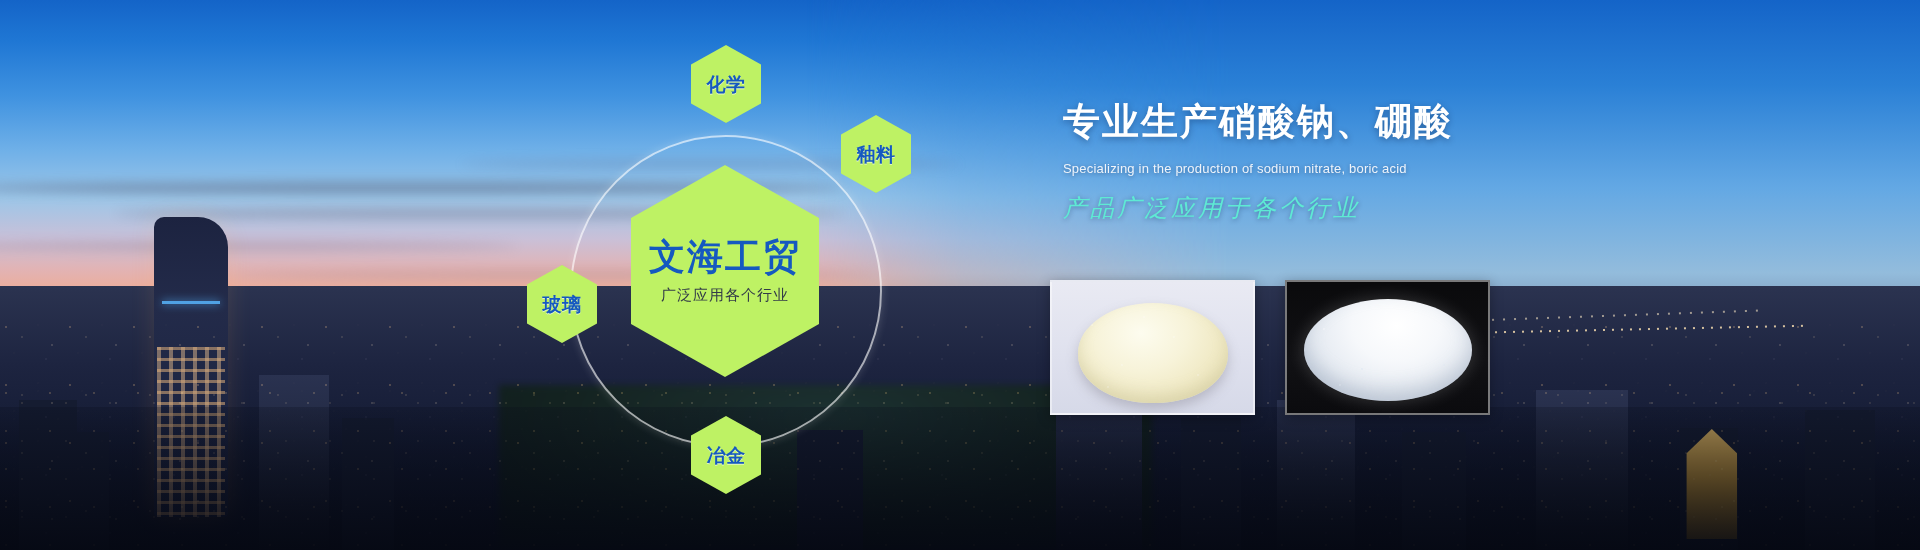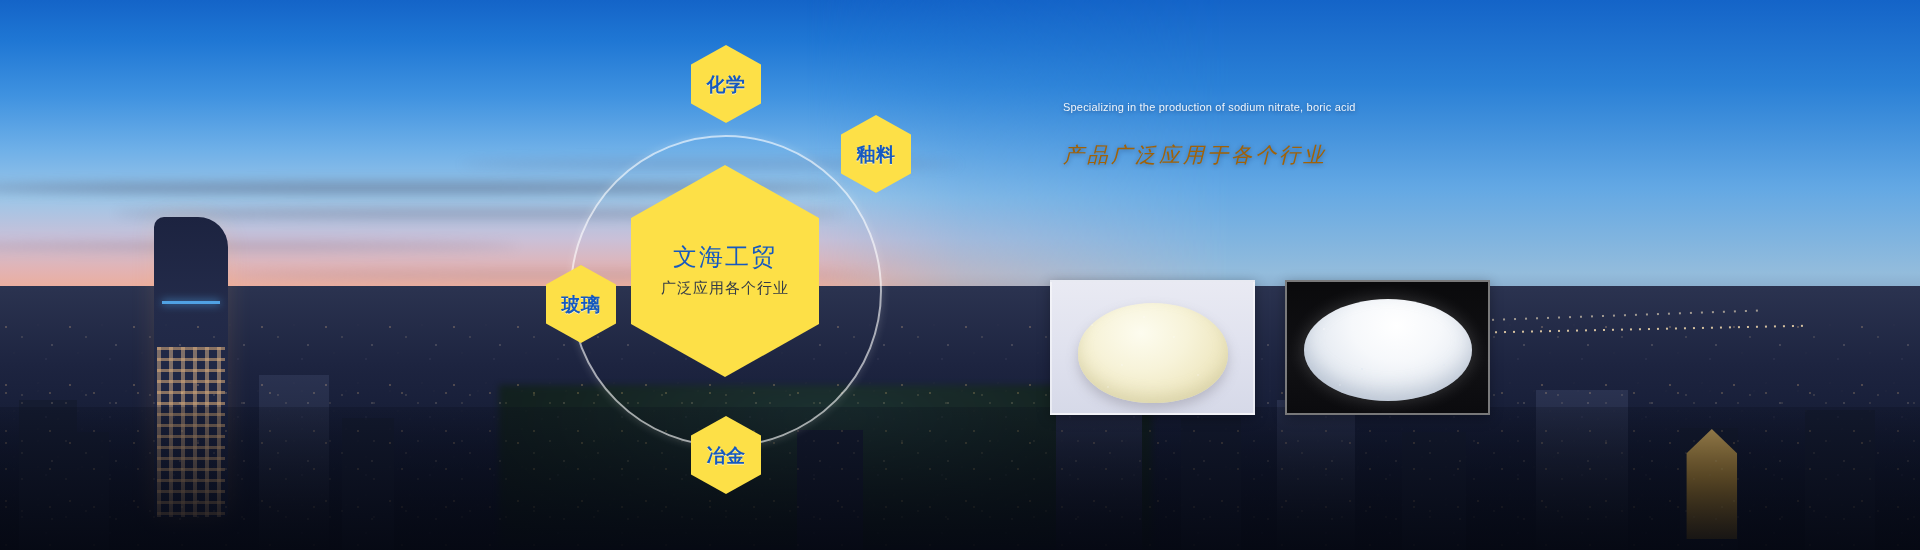--- a/index.html
+++ b/index.html
@@ -149,63 +149,63 @@
   .ring{
     position:absolute;
     left:570px; top:135px; width:312px; height:312px;
     border:2px solid rgba(255,255,255,.62);
     border-radius:50%;
     box-shadow:0 0 10px rgba(255,255,255,.18);
   }
 
   .hex{
     position:absolute;
-    background:#fde047;
+    background:#bef264;
     clip-path:polygon(50% 0,100% 25%,100% 75%,50% 100%,0 75%,0 25%);
     display:flex; flex-direction:column;
     align-items:center; justify-content:center;
     text-align:center;
     box-shadow:0 2px 14px rgba(0,0,0,.18);
   }
   .hex-node{ width:70px; height:78px; }
   .hex-node .lbl{
     font-size:19px; font-weight:700; color:#1559c0;
     letter-spacing:.5px; line-height:1;
     text-shadow:0 1px 0 rgba(255,255,255,.6);
   }
 
   .hex-center{
     left:631px; top:165px;
     width:188px; height:212px;
   }
   .hex-center .title{
-    font-size:24px; font-weight:400; color:#1559c0; letter-spacing:2px;
+    font-size:36px; font-weight:700; color:#1559c0; letter-spacing:2px;
     line-height:1.1;
   }
   .hex-center .sub{
     margin-top:9px; font-size:15px; color:#333b48; letter-spacing:1px;
   }
 
   
   .copy{ position:absolute; left:1063px; top:100px; width:780px; }
   .copy h1{
     font-size:37px; font-weight:700; color:#ffffff;
     letter-spacing:2px; line-height:1.2;
     text-shadow:0 2px 6px rgba(0,20,60,.35);
   }
   .copy .en{
-    margin-top:1px;
-    font-size:11px; color:#eef4fb; font-weight:400;
+    margin-top:17px;
+    font-size:13px; color:#eef4fb; font-weight:400;
     letter-spacing:.2px;
     text-shadow:0 1px 4px rgba(0,20,60,.4);
   }
   .copy .cn2{
-    margin-top:28px;
+    margin-top:16px;
     font-family:"Liberation Serif","DejaVu Serif",serif;
-    font-size:21px; color:#a16207; font-style:italic;
+    font-size:24px; color:#5eead4; font-style:italic;
     letter-spacing:3px;
     text-shadow:0 1px 5px rgba(0,20,60,.4);
   }
 
   
   .photos{ position:absolute; left:1050px; top:280px; display:flex; gap:30px; }
   .photo{
     width:205px; height:135px;
     border:2px solid rgba(255,255,255,.45);
     overflow:hidden; position:relative;
@@ -306,32 +306,33 @@
 
     <div class="hex hex-node" style="left:841px; top:115px;">
       <span class="lbl">釉料</span>
     </div>
 
 
     <div class="hex hex-node" style="left:691px; top:416px;">
       <span class="lbl">冶金</span>
     </div>
 
-    <div class="hex hex-node" style="left:546px; top:265px;">
+    <div class="hex hex-node" style="left:527px; top:265px;">
       <span class="lbl">玻璃</span>
     </div>
 
 
     <div class="hex hex-center">
       <span class="title">文海工贸</span>
       <span class="sub">广泛应用各个行业</span>
     </div>
   </div>
 
   <div class="copy">
+    <h1>专业生产硝酸钠、硼酸</h1>
     <div class="en">Specializing in the production of sodium nitrate, boric acid</div>
     <div class="cn2">产品广泛应用于各个行业</div>
   </div>
 
   <div class="photos">
     <div class="photo p1">
       <div class="heap"></div>
     </div>
     <div class="photo p2">
       <div class="heap"></div>

